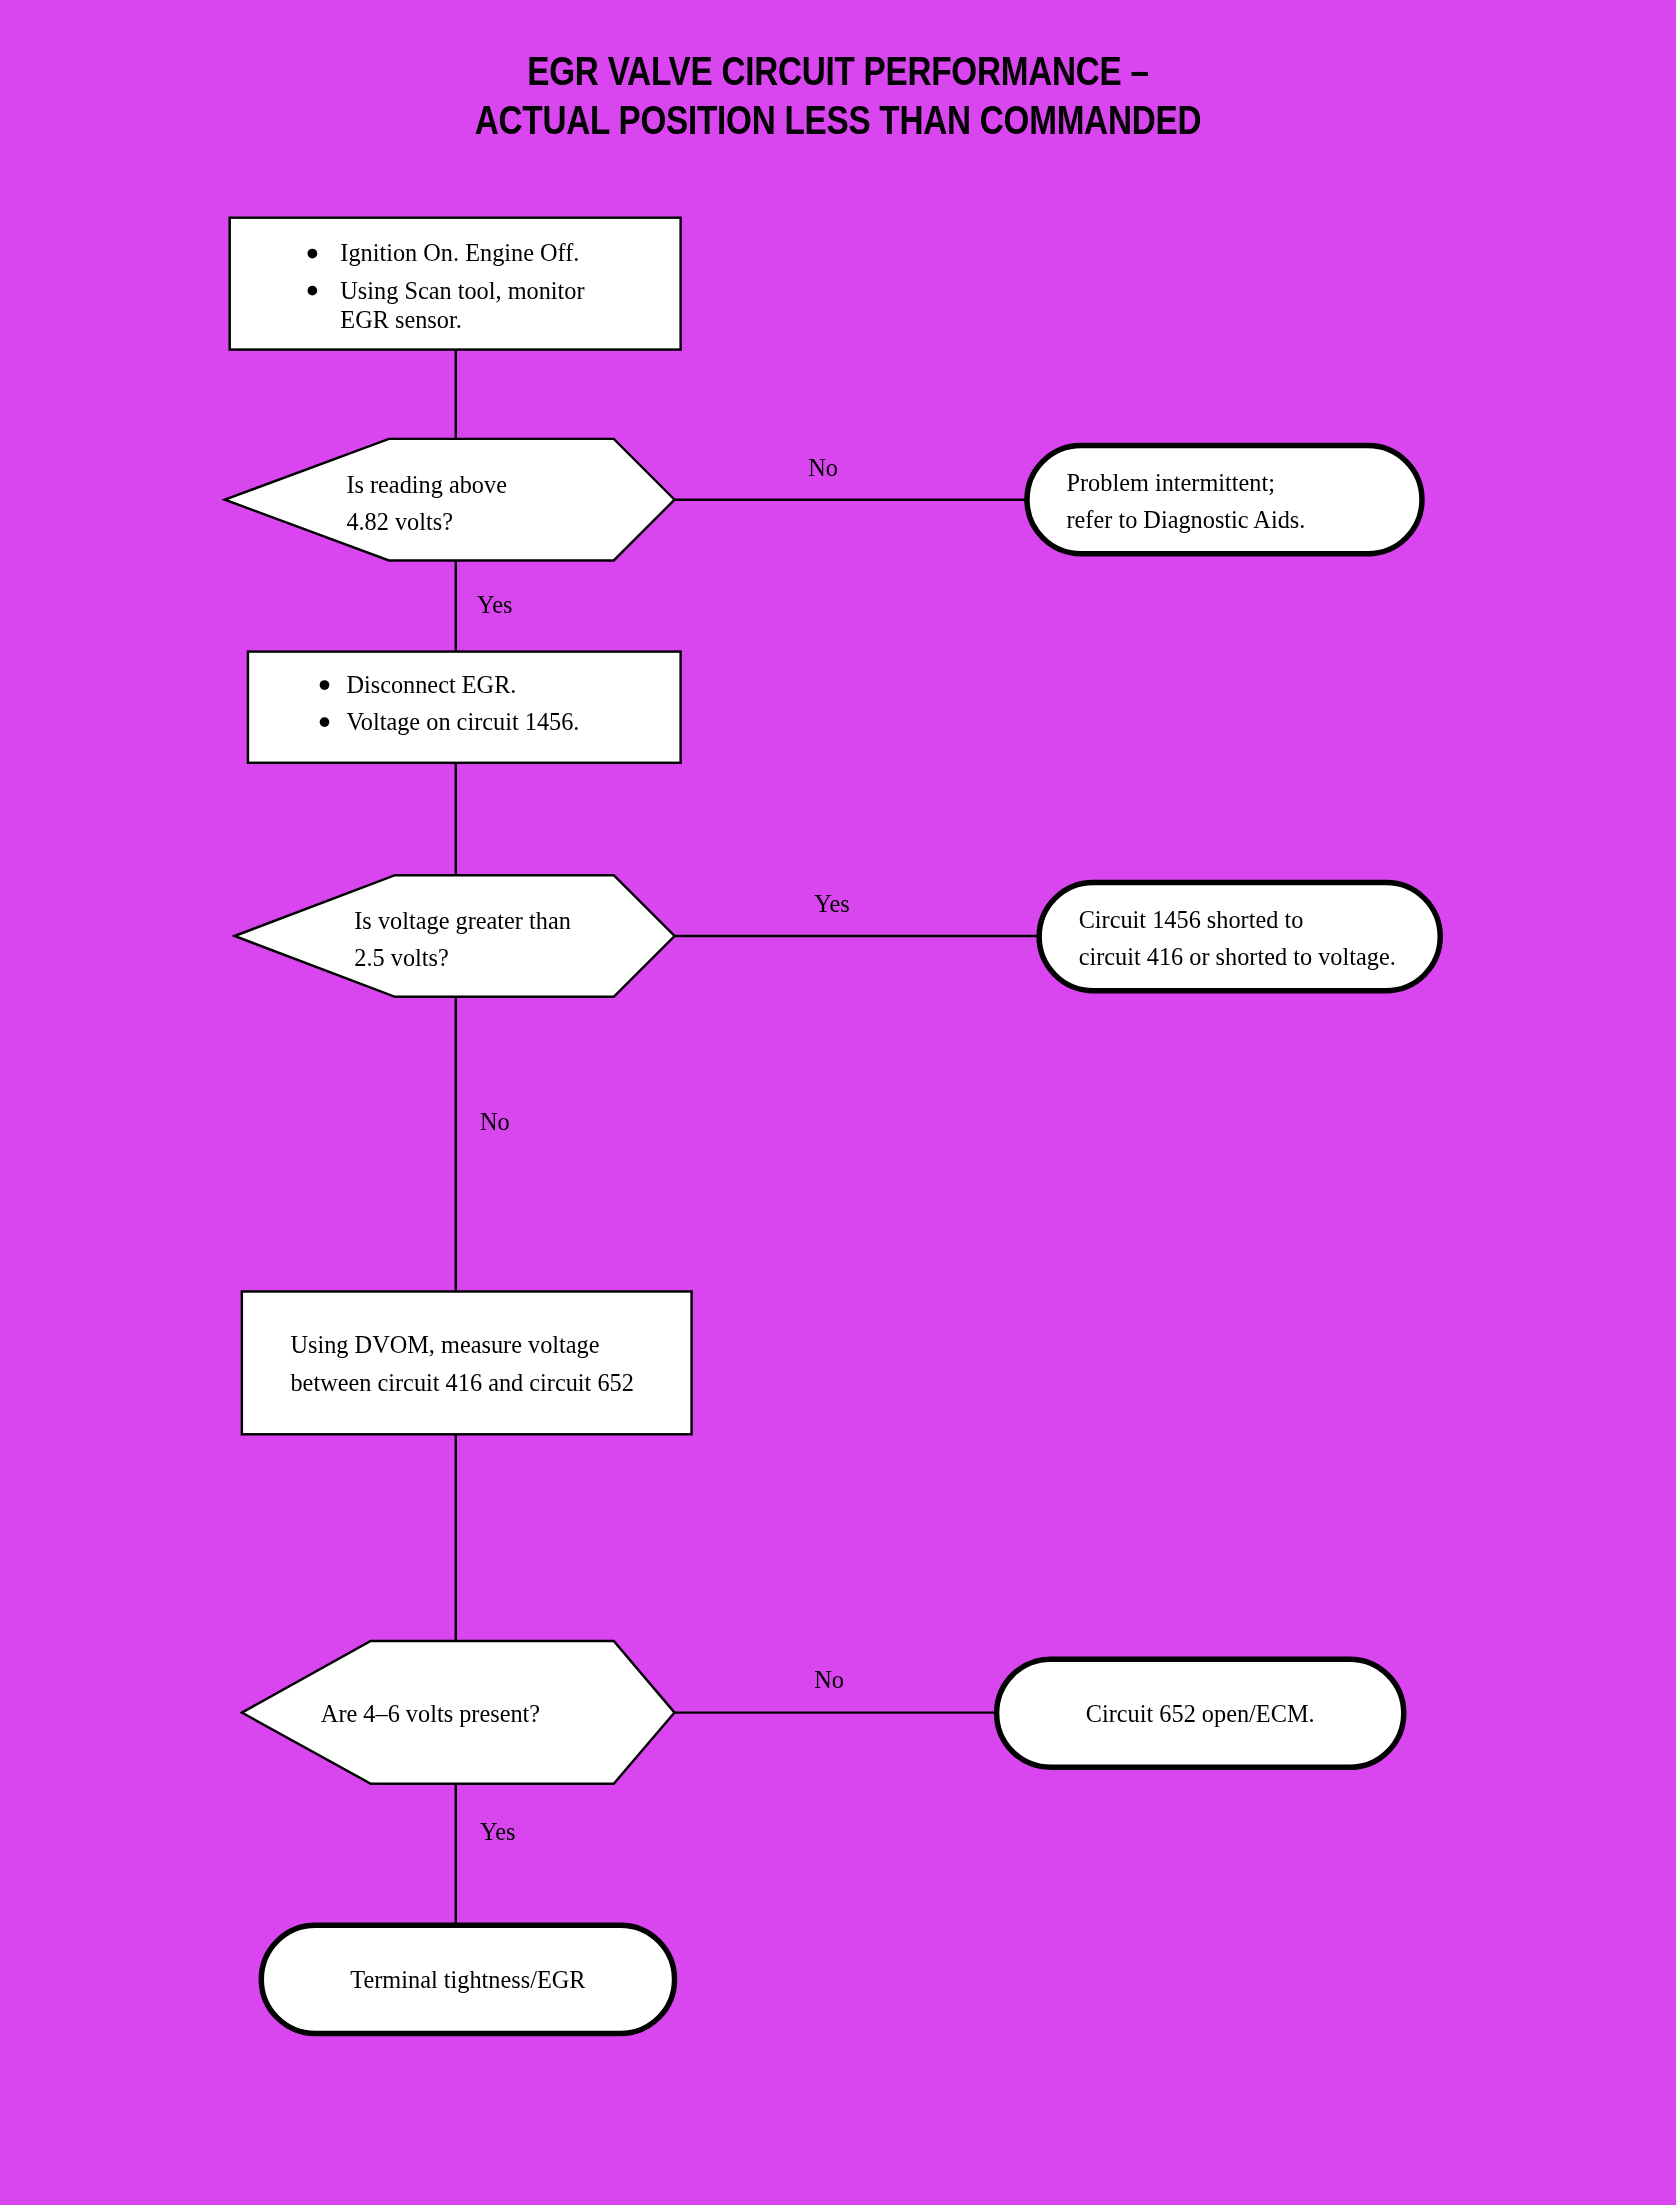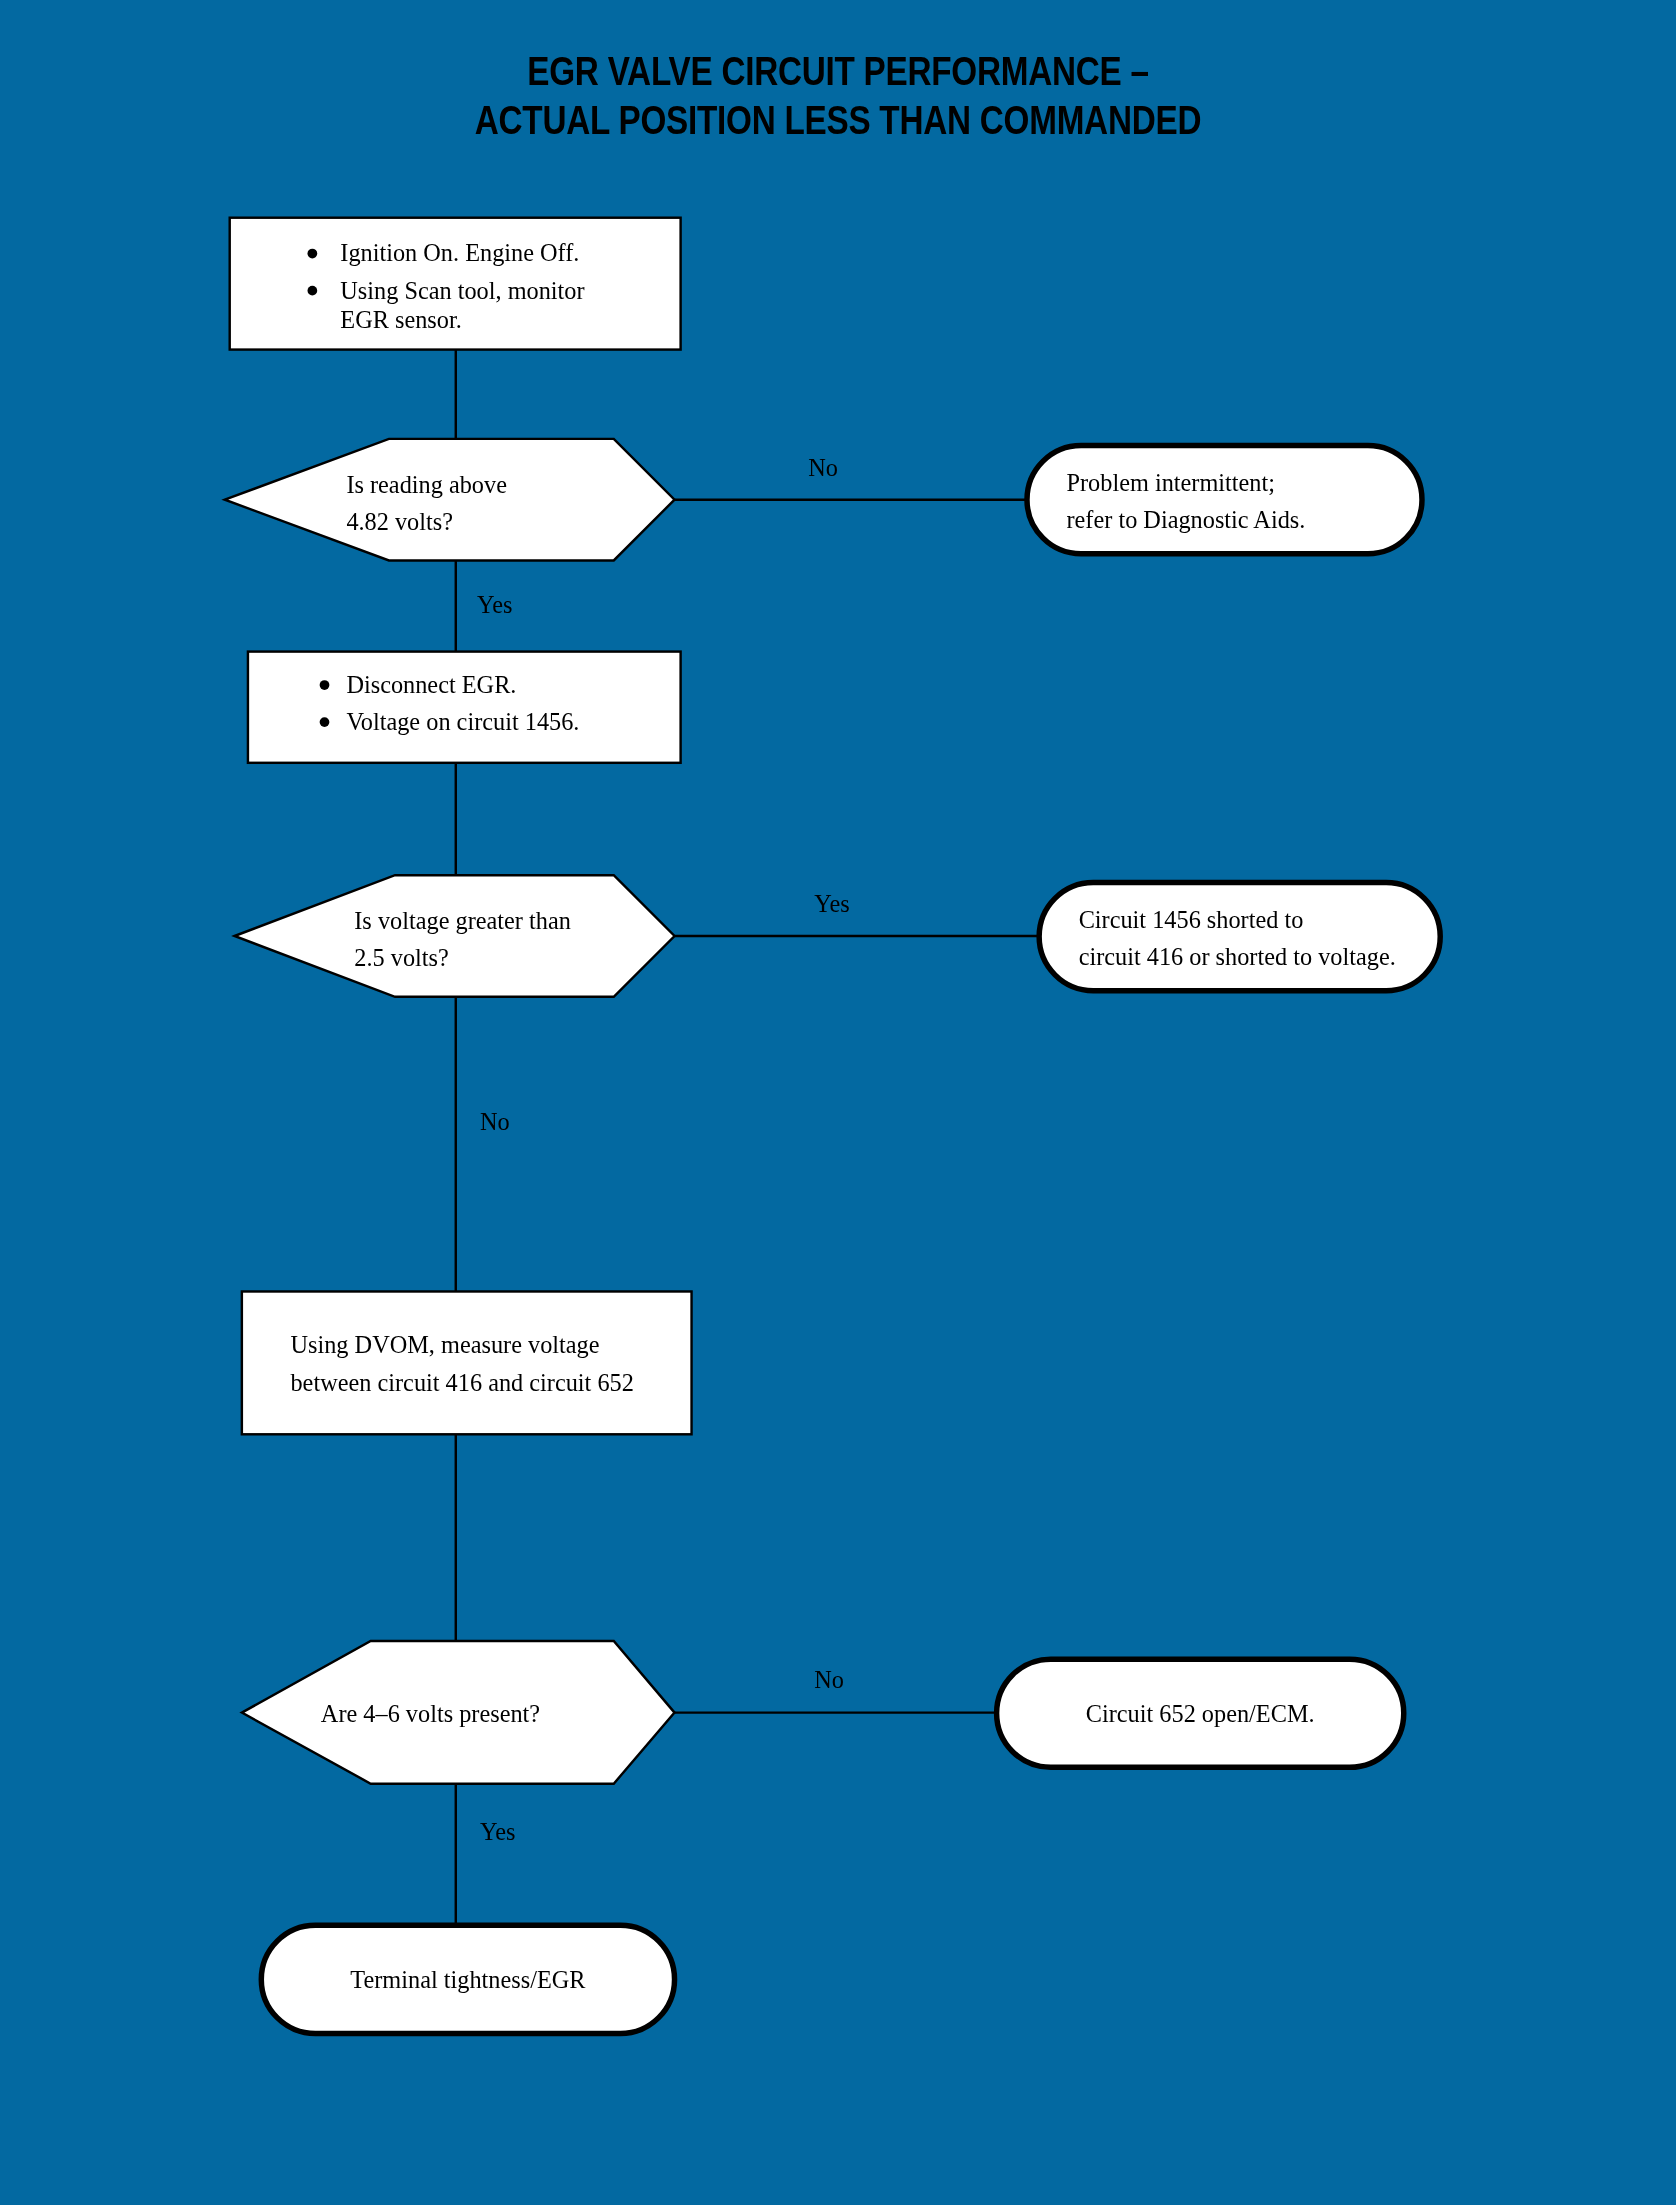--- a/index.html
+++ b/index.html
@@ -4,21 +4,21 @@
 <style>
   html, body {
     margin: 0;
     padding: 0;
     background: #ffffff;
   }
   #page {
     position: relative;
     width: 1676px;
     height: 2205px;
-    background: #0369a1;
+    background: #d946ef;
     overflow: hidden;
     font-family: "Liberation Serif", "DejaVu Serif", serif;
   }
   #flow-svg {
     position: absolute;
     left: 0;
     top: 0;
     width: 1676px;
     height: 2205px;
     display: block;

